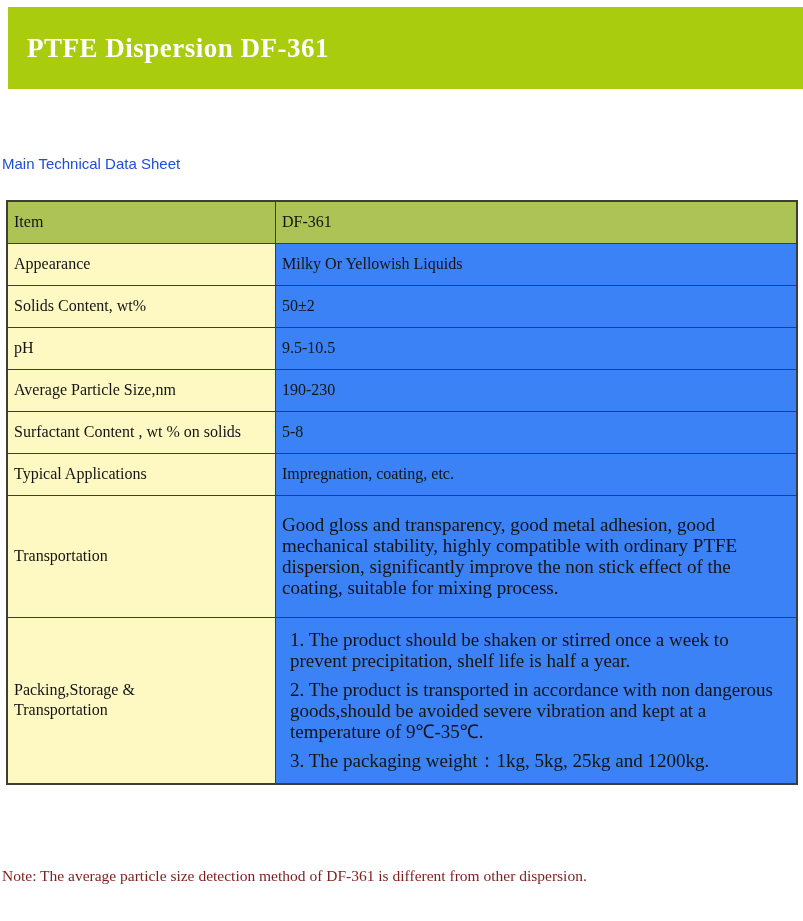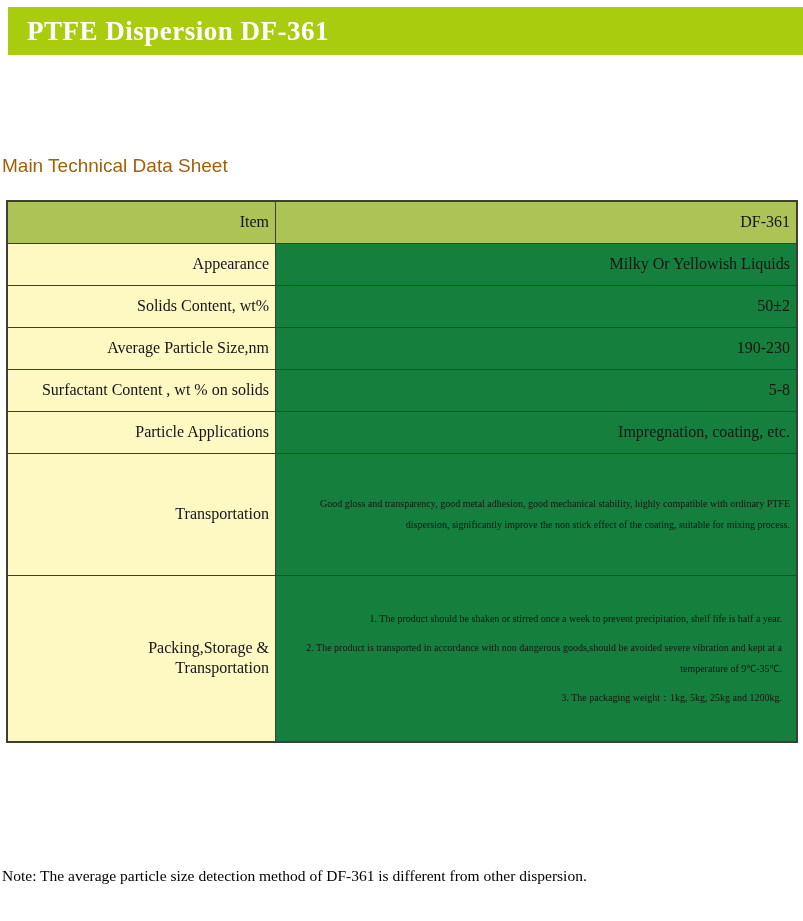--- a/index.html
+++ b/index.html
@@ -15,21 +15,21 @@
     color: #141414;
     overflow: hidden;
   }
 
   
   .banner {
     position: absolute;
     left: 8px;
     top: 7px;
     right: 0;
-    height: 48px;
+    height: 82px;
     background: #aacc0e;
     display: flex;
     align-items: center;
   }
   .banner-title {
     margin: 0 0 0 19px;
     font-family: "Liberation Serif", serif;
     font-weight: bold;
     font-size: 27px;
     color: #ffffff;
@@ -37,73 +37,73 @@
   }
 
   
   .section-heading {
     position: absolute;
     left: 2px;
     top: 155px;
     margin: 0;
     font-family: "Liberation Sans", sans-serif;
     font-weight: normal;
-    font-size: 19px;
-    color: #a16207;
+    font-size: 15px;
+    color: #1d4ed8;
   }
 
   
   table.datasheet {
     position: absolute;
     left: 6px;
     top: 200px;
     width: 792px;
     border-collapse: collapse;
     table-layout: fixed;
     font-size: 16px;
     color: #141414;
     border: 2px solid #3e3e34;
   }
   table.datasheet td {
     border: 1px solid #3e3e34;
-    text-align: right;
+    text-align: left;
     vertical-align: middle;
     padding: 2px 6px;
   }
   td.col-label { width: 255px; background: #fef9c3; }
-  td.col-value { background: #15803d; }
+  td.col-value { background: #3b82f6; }
   tr.header-row td { background: #adc356; }
 
   tr.r-single { height: 42px; }
   tr.r-characteristics { height: 122px; }
   tr.r-packing { height: 167px; }
 
   td.paragraph-cell {
     text-align: justify;
     padding: 6px 11px;
-    font-size: 10px;
+    font-size: 19px;
     line-height: 21px;
   }
   .value-sup {
     font-size: 10px;
     vertical-align: super;
     line-height: 0;
   }
   .label-two-line div { line-height: 20px; }
 
   .packing-line { margin: 8px; }
 
   
   .note {
     position: absolute;
     left: 2px;
     top: 867px;
     margin: 0;
     font-size: 15.5px;
-    color: #000000;
+    color: #7f1d1d;
   }
 </style>
 </head>
 <body>
 
 <header class="banner">
   <h1 class="banner-title">PTFE Dispersion DF-361</h1>
 </header>
 
 <h2 class="section-heading">Main Technical Data Sheet</h2>
@@ -116,29 +116,33 @@
     </tr>
     <tr class="r-single">
       <td class="col-label">Appearance</td>
       <td class="col-value">Milky Or Yellowish Liquids</td>
     </tr>
     <tr class="r-single">
       <td class="col-label">Solids Content, wt%</td>
       <td class="col-value">50±2</td>
     </tr>
     <tr class="r-single">
+      <td class="col-label">pH</td>
+      <td class="col-value">9.5-10.5</td>
+    </tr>
+    <tr class="r-single">
       <td class="col-label">Average Particle Size,nm</td>
       <td class="col-value">190-230</td>
     </tr>
     <tr class="r-single">
       <td class="col-label">Surfactant Content , wt % on solids</td>
       <td class="col-value">5-8</td>
     </tr>
     <tr class="r-single">
-      <td class="col-label">Particle Applications</td>
+      <td class="col-label">Typical Applications</td>
       <td class="col-value">Impregnation, coating, etc.</td>
     </tr>
     <tr class="r-characteristics">
       <td class="col-label">Transportation</td>
       <td class="col-value paragraph-cell">Good gloss and transparency, good metal adhesion, good mechanical stability, highly compatible with ordinary PTFE dispersion, significantly improve the non stick effect of the coating, suitable for mixing process.</td>
     </tr>
     <tr class="r-packing">
       <td class="col-label label-two-line">
         <div>Packing,Storage &amp;</div>
         <div>Transportation</div>

